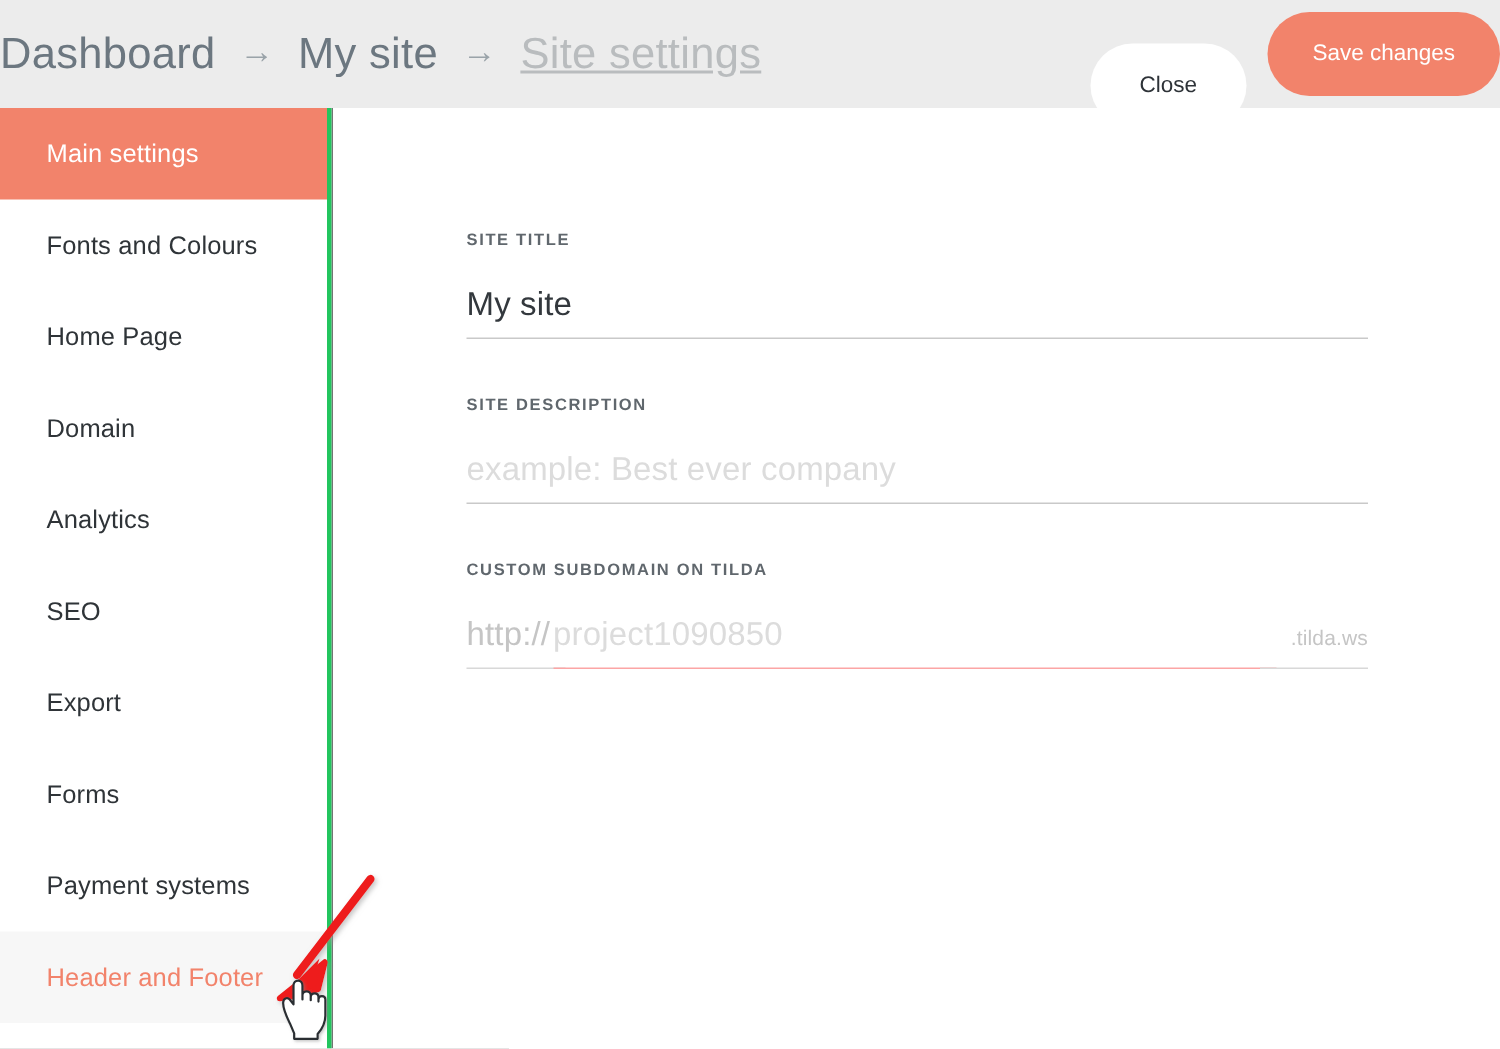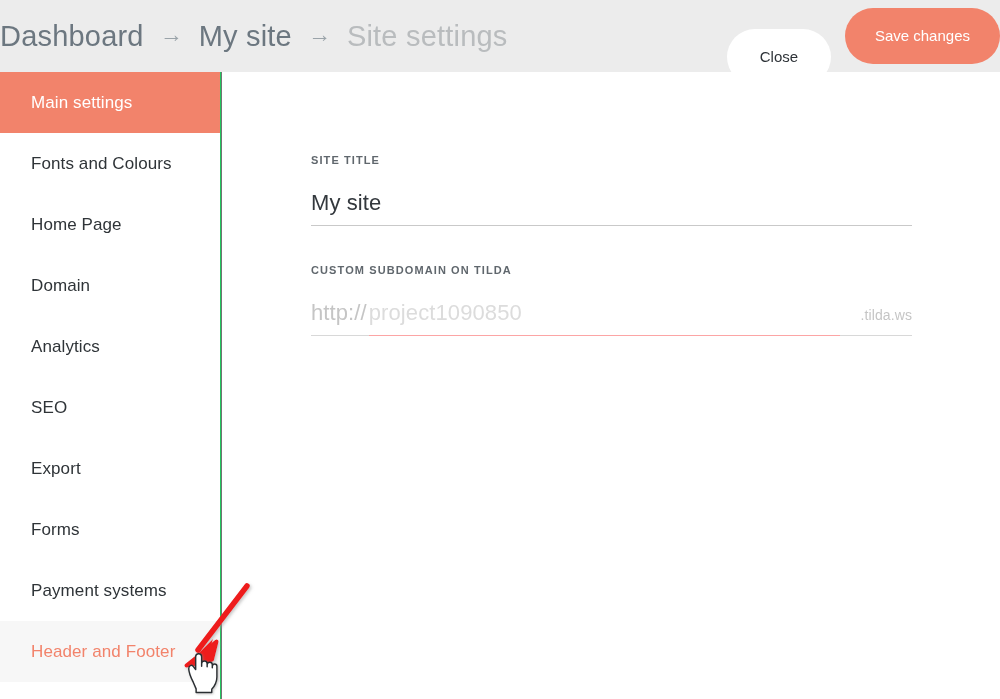--- a/index.html
+++ b/index.html
@@ -44,20 +44,21 @@
   }
   .crumb {
     font-size: 29px;
     font-weight: 300;
     letter-spacing: 0.2px;
     line-height: 1;
     color: #6c7780;
   }
   .crumb.current {
     color: #b9bcbe;
+    text-decoration: underline;
   }
   .crumb-sep {
     font-size: 23px;
     color: #9aa3a9;
     margin: 0 16px;
     line-height: 1;
     font-weight: 300;
     position: relative;
     top: -2px;
   }
@@ -97,21 +98,21 @@
   }
 
   
   .sidebar {
     position: absolute;
     left: 0;
     top: 72px;
     width: 221px;
     height: 627px;
     background: #ffffff;
-    border-right: 1px solid #22c55e;
+    border-right: 3px solid #22c55e;
     box-sizing: border-box;
   }
   .nav-item {
     position: relative;
     height: 61px;
     display: flex;
     align-items: center;
     padding-left: 31px;
     box-sizing: border-box;
     cursor: pointer;
@@ -322,20 +323,26 @@
   <div class="content">
     <div class="form">
 
       <div class="field">
         <div class="field-label">SITE TITLE</div>
         <div class="field-line">
           <input class="field-input" type="text" value="My site" style="">
         </div>
       </div>
 
+      <div class="field">
+        <div class="field-label">SITE DESCRIPTION</div>
+        <div class="field-line">
+          <input class="field-input" type="text" placeholder="example: Best ever company" style="">
+        </div>
+      </div>
 
       <div class="field" style="margin-bottom:0;">
         <div class="field-label">CUSTOM SUBDOMAIN ON TILDA</div>
         <div class="subdomain-row">
           <span class="sub-prefix">http://</span>
           <span class="sub-underline-left"></span>
           <span class="sub-input-wrap">
             <input class="sub-input" type="text" placeholder="project1090850" style="">
           </span>
           <span class="sub-suffix">.tilda.ws</span>

